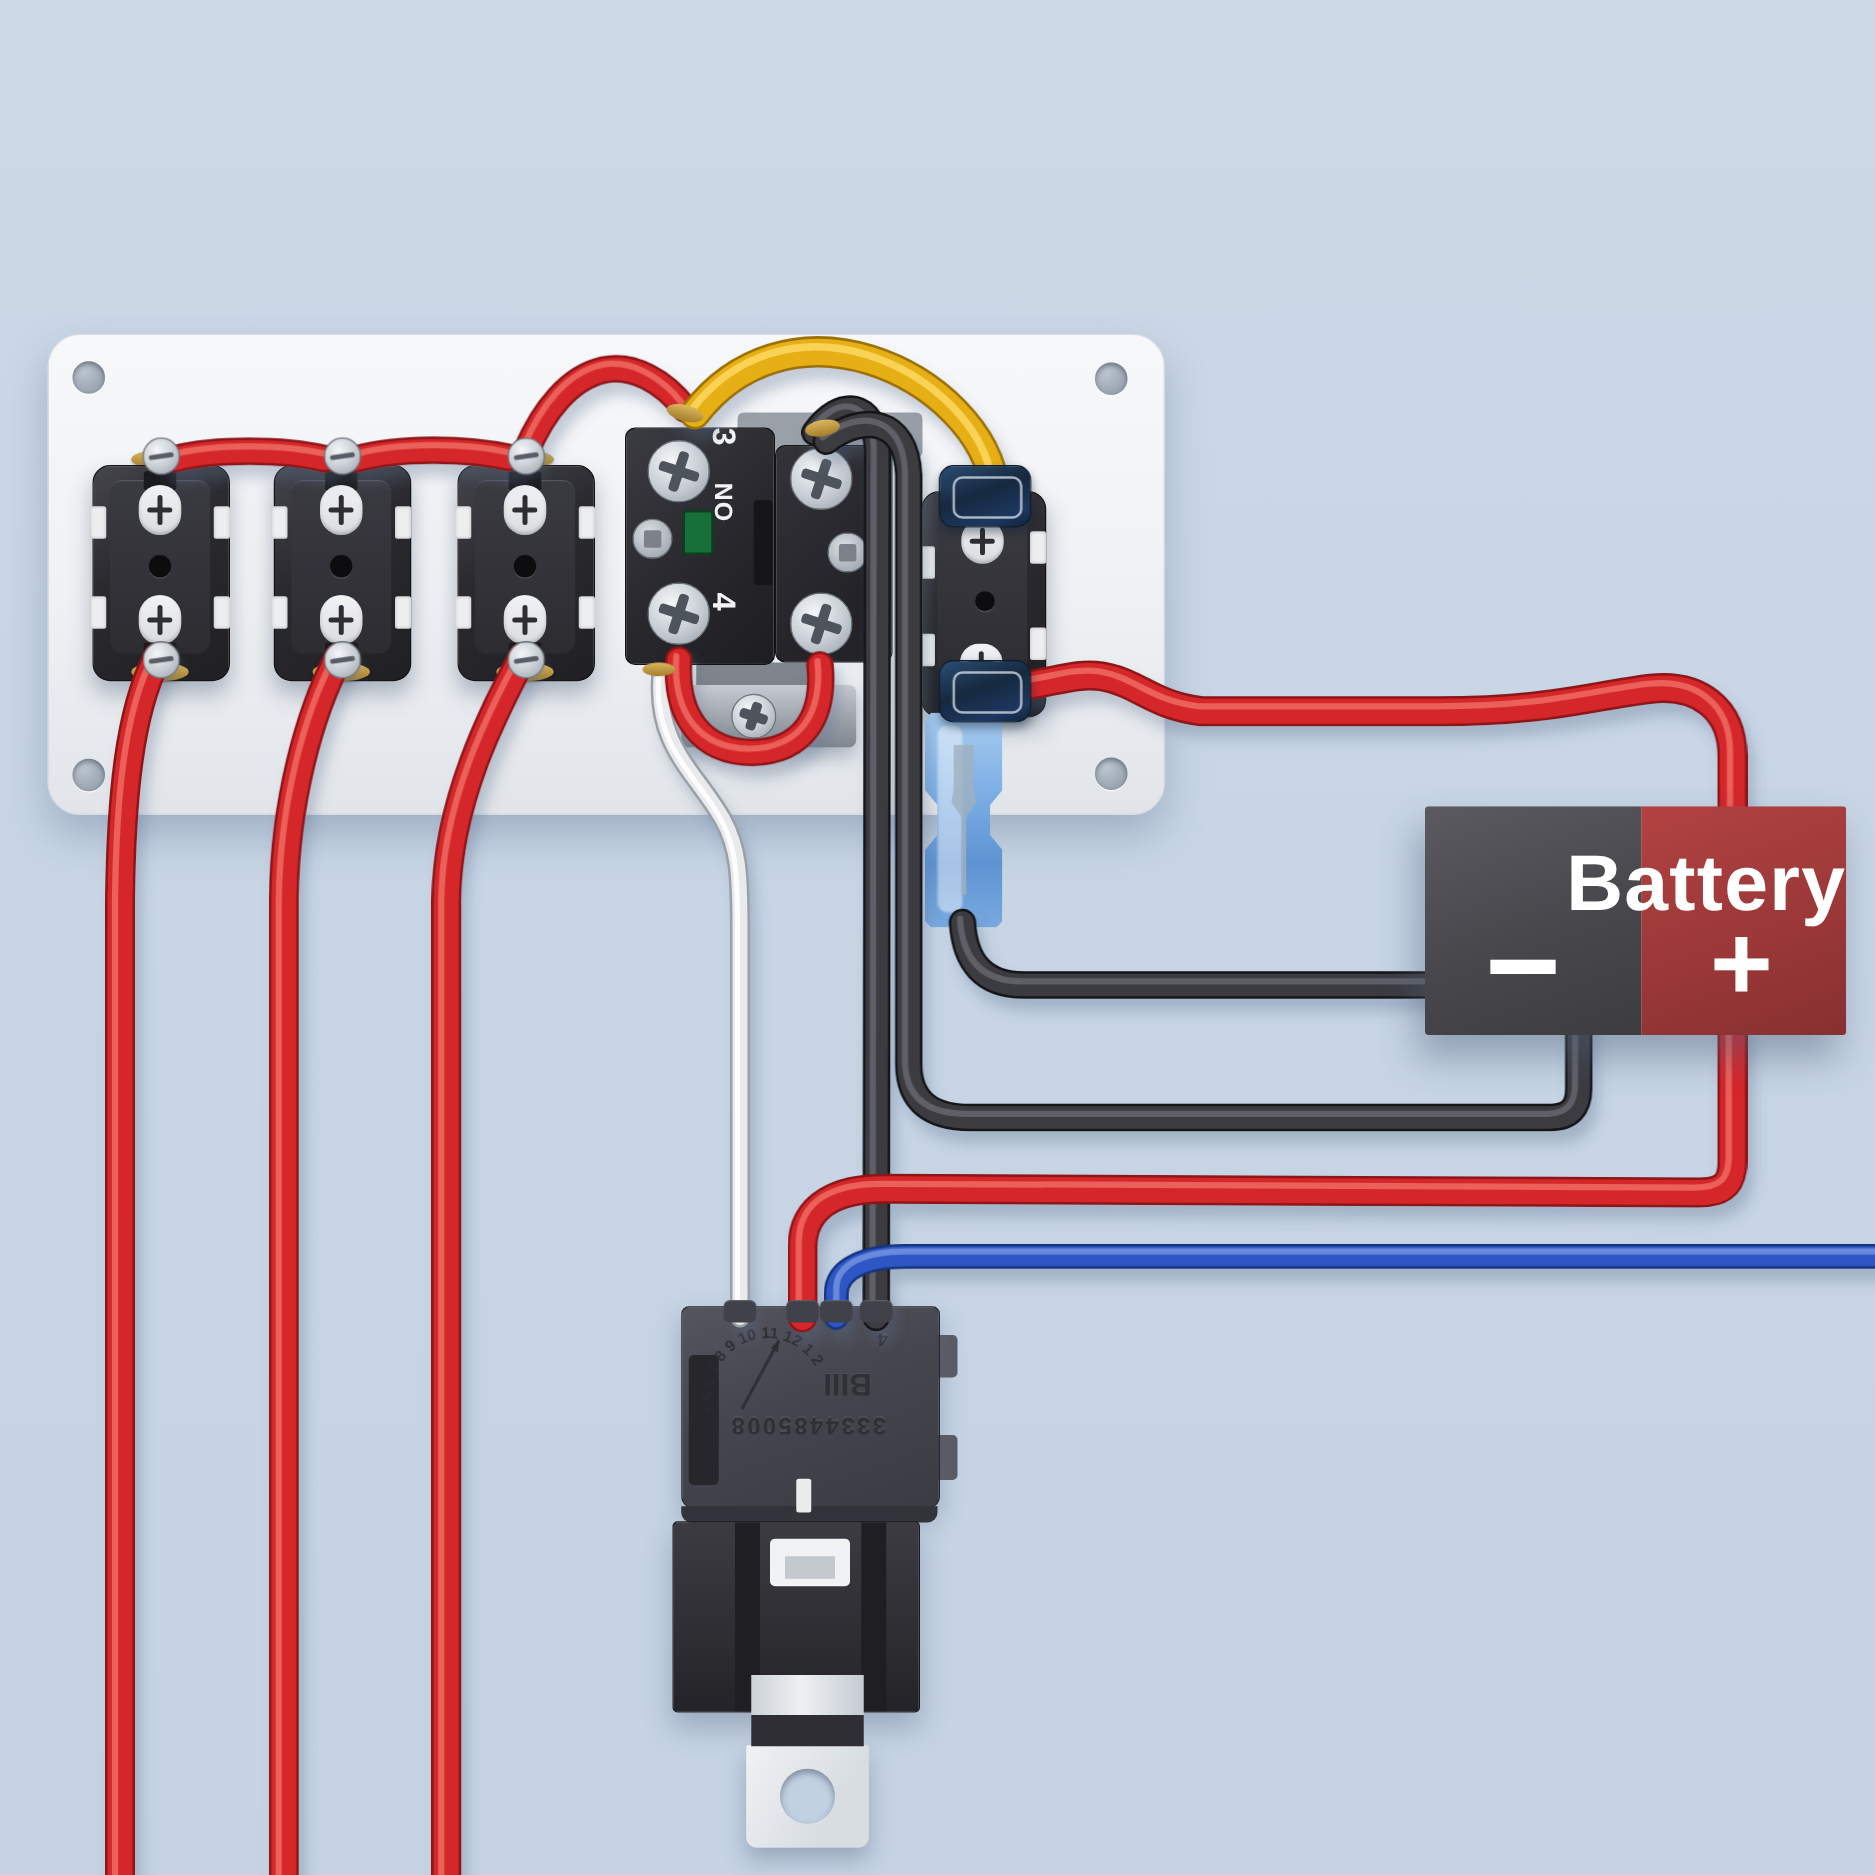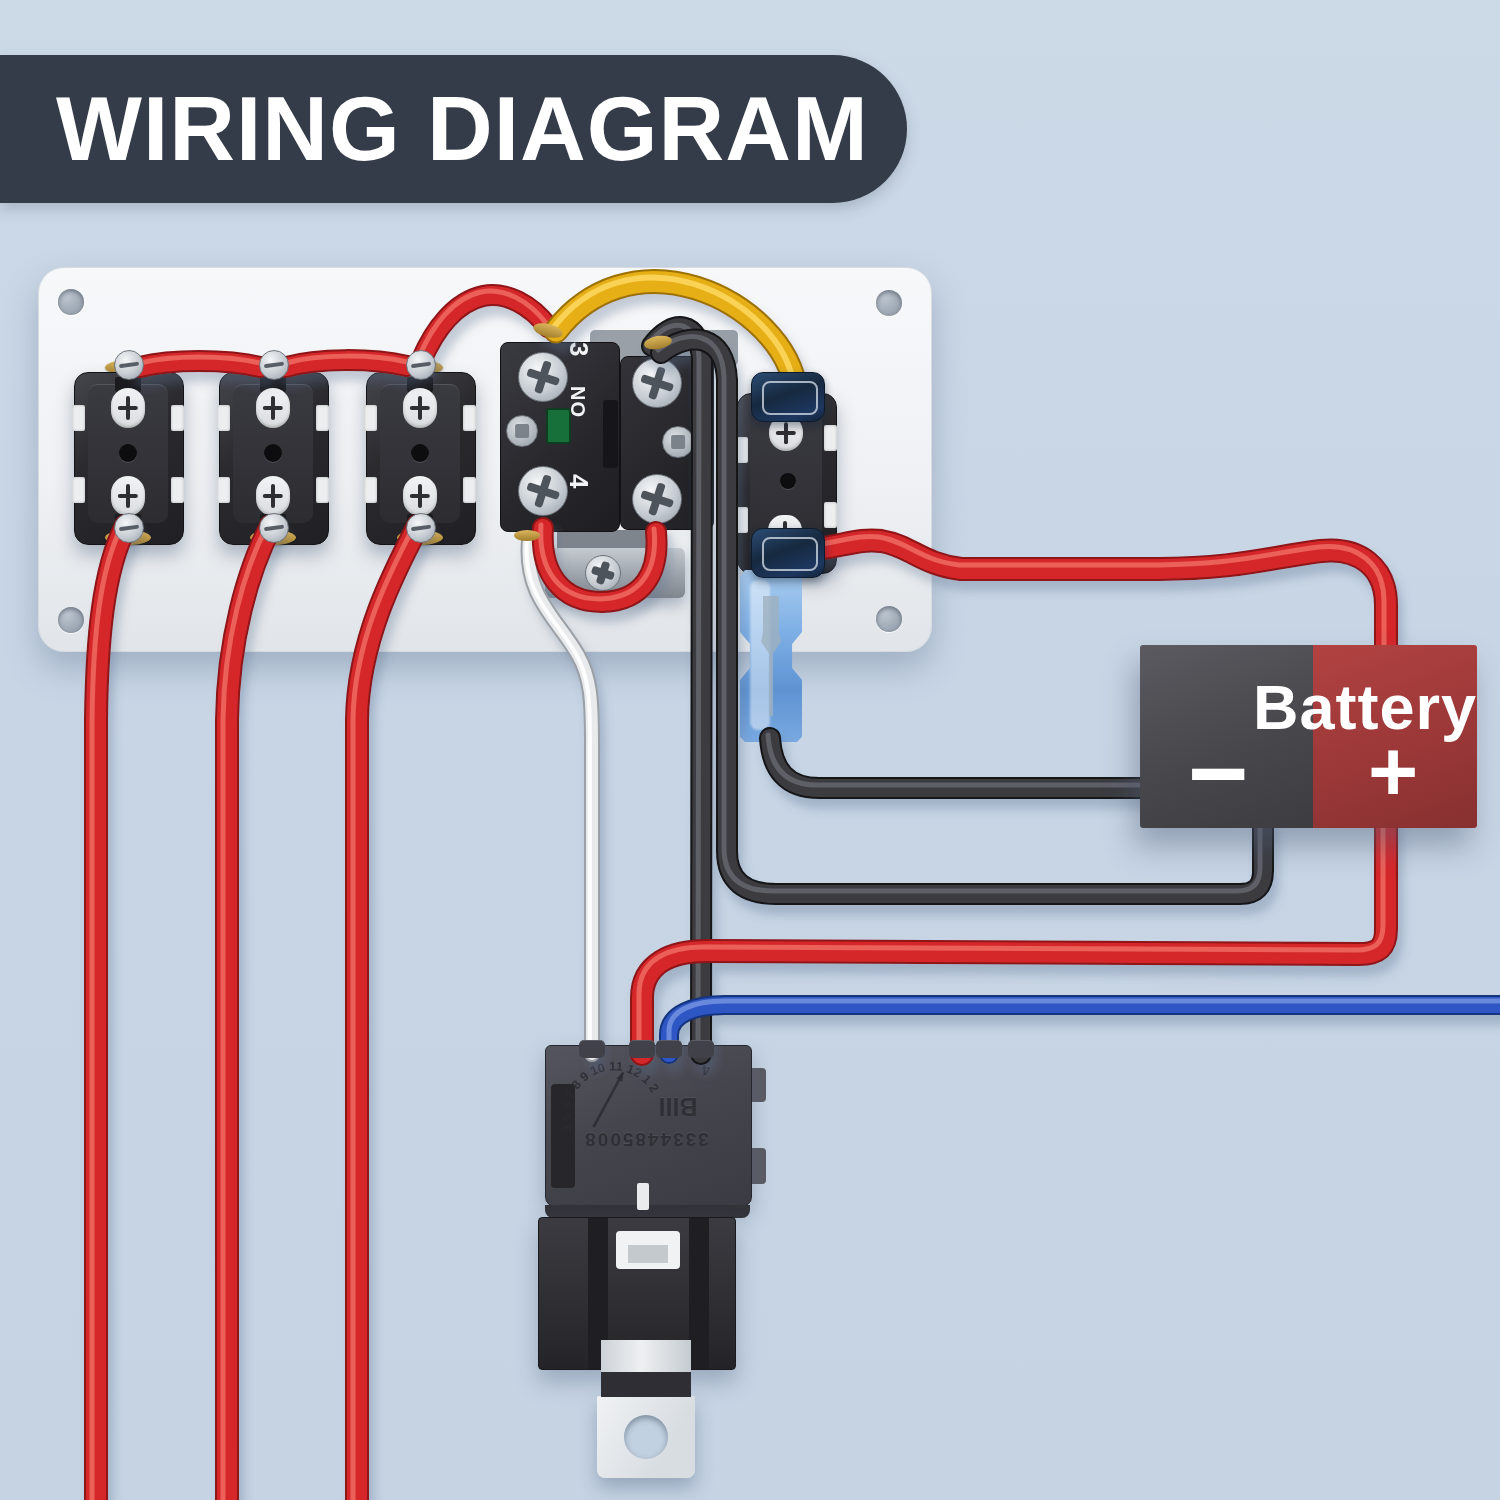--- a/index.html
+++ b/index.html
@@ -127,23 +127,20 @@
 
   
   svg.wires{position:absolute;left:0;top:0;z-index:30;pointer-events:none;}
   .dialsvg{left:556px;top:1056px;z-index:21;transform:rotate(-14deg);}
 </style>
 </head>
 <body>
 
 <div id="stage">
 
-  <div class="abs banner">
-    <h1>WIRING DIAGRAM</h1>
-  </div>
 
   <div class="abs panel"></div>
   <div class="abs phole" style="left:58px;top:289px;"></div>
   <div class="abs phole" style="left:876px;top:290px;"></div>
   <div class="abs phole" style="left:58px;top:607px;"></div>
   <div class="abs phole" style="left:876px;top:606px;"></div>
 
   <div class="abs sw" style="left:74px;top:348px;width:108px;height:200px;">
     <div class="washer" style="left:31px;top:12px;"></div>
     <div class="body"></div>

